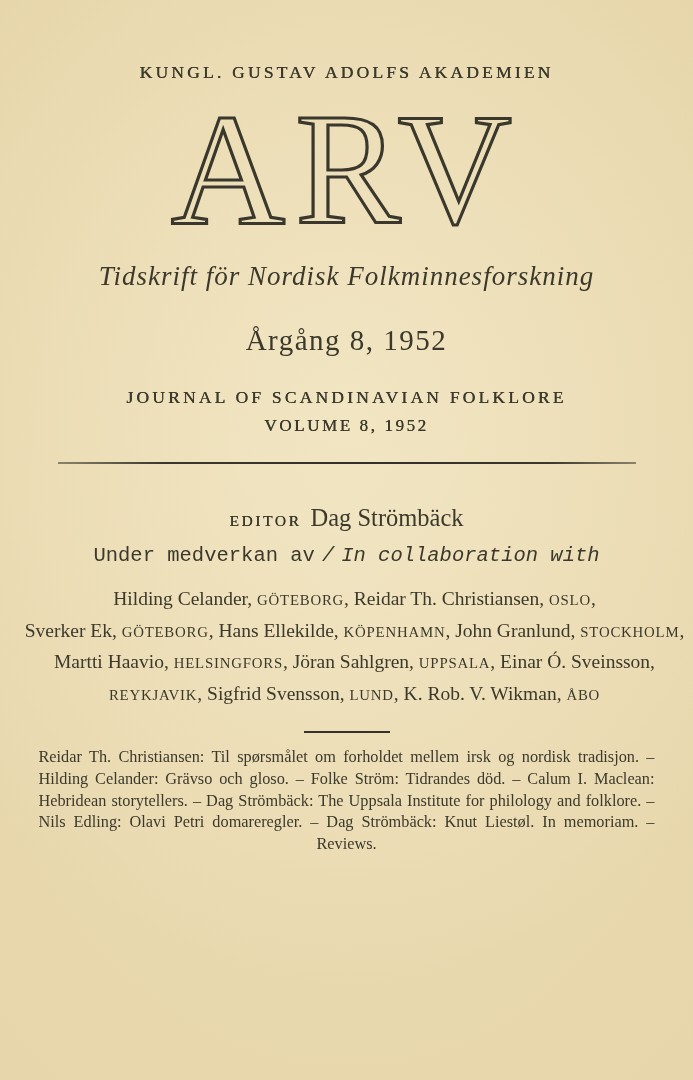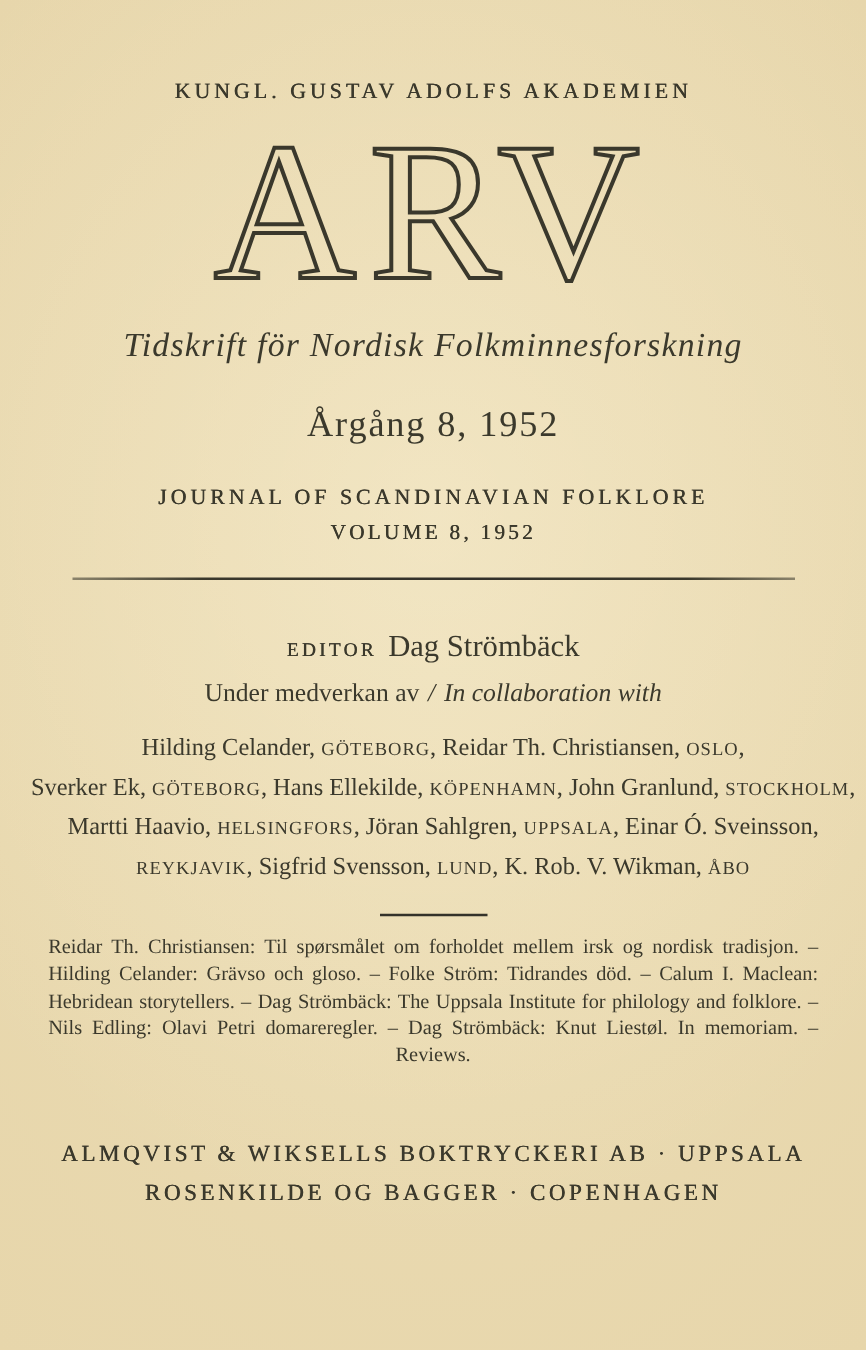--- a/index.html
+++ b/index.html
@@ -48,21 +48,21 @@
 
   .rule-full {
     margin: 26px auto 0;
     width: 578px; height: 2px;
     background: linear-gradient(90deg, rgba(58,56,44,0.55) 0%, #3a382c 18%, #32302a 55%, #3a382c 85%, rgba(58,56,44,0.55) 100%);
   }
 
   .editor-line { margin-top: 40px; font-size: 24.5px; }
   .editor-label { font-size: 15.5px; letter-spacing: 2.6px; text-shadow: 0.3px 0 currentColor; margin-right: 9px; text-align: center; }
 
-  .collab-intro { margin-top: 12px; font-size: 20.5px; }
+  .collab-intro { margin-top: 12px; font-size: 20.5px; font-family: Liberation Mono, monospace; }
   .collab-intro .sep { padding: 0 7px; font-style: italic; }
   .collab-intro .en { font-style: italic; }
 
   .collaborators { margin-top: 17px; font-size: 19.5px; line-height: 29.5px; padding-left: 16px; }
   .collab-line .sc { font-size: 0.76em; letter-spacing: 0.8px; }
 
   .rule-short { margin: 21px auto 0; width: 86px; height: 2px; background: #34322a; }
 
   .contents-heading { margin-top: 30px; font-size: 22.5px; }
   .contents-heading .sep { padding: 0 7px; font-style: italic; }
@@ -118,18 +118,14 @@
 
 
   <div class="contents-body">
       <div class="contents-line">Reidar Th. Christiansen: Til spørsmålet om forholdet mellem irsk og nordisk tradisjon. –</div>
       <div class="contents-line">Hilding Celander: Grävso och gloso. – Folke Ström: Tidrandes död. – Calum I. Maclean:</div>
       <div class="contents-line">Hebridean storytellers. – Dag Strömbäck: The Uppsala Institute for philology and folklore. –</div>
       <div class="contents-line">Nils Edling: Olavi Petri domareregler. – Dag Strömbäck: Knut Liestøl. In memoriam. –</div>
       <div class="contents-line last">Reviews.</div>
     </div>
 
-  <div class="imprint">
-    <div>ALMQVIST &amp; WIKSELLS BOKTRYCKERI AB · UPPSALA</div>
-    <div>ROSENKILDE OG BAGGER · COPENHAGEN</div>
-  </div>
 
 </div>
 
 </body></html>

